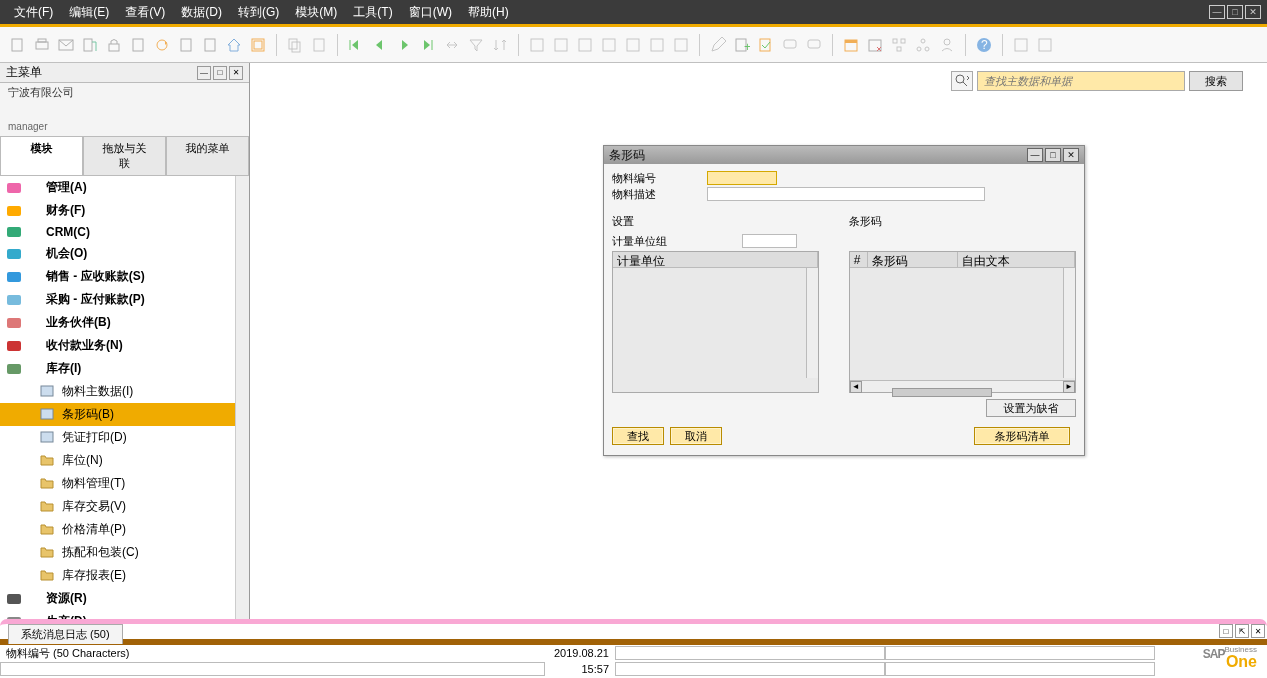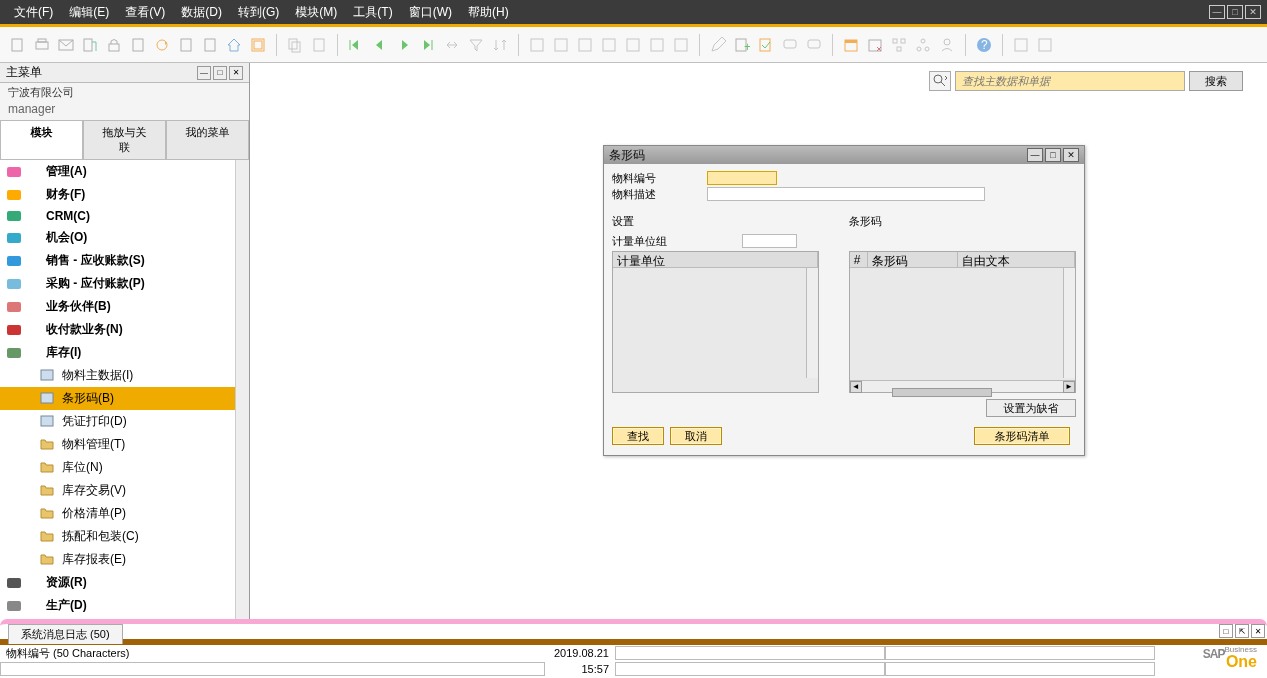--- a/index.html
+++ b/index.html
@@ -19,37 +19,37 @@
 .toolbar .tb-icon { width: 20px; height: 20px; display: flex; align-items: center; justify-content: center; opacity: 0.65; }
 .toolbar .tb-sep { width: 1px; height: 22px; background: #ccc; margin: 0 4px; }
 
 
 .main { display: flex; height: 556px; }
 .sidebar-panel { width: 250px; border-right: 1px solid #999; display: flex; flex-direction: column; background: #f4f4f4; position: relative; }
 .panel-title { height: 20px; display: flex; align-items: center; padding: 0 6px; border-bottom: 1px solid #bbb; background: #eee; font-size: 11px; }
 .panel-title .spacer { flex: 1; }
 .panel-title .pt-btn { width: 14px; height: 14px; border: 1px solid #999; margin-left: 2px; display:flex; align-items:center; justify-content:center; font-size: 8px; }
 .company { padding: 2px 8px; font-size: 11px; color: #333; }
-.user { padding: 0 8px 4px; font-size: 12px; color: #666; }
+.user { padding: 0 8px 4px; font-size: 10px; color: #666; margin-top: 19px; }
 .tabs { display: flex; border-bottom: 1px solid #bbb; }
 .tabs .tab { flex: 1; text-align: center; padding: 4px 14px; border: 1px solid #bbb; border-bottom: none; background: #e8e8e8; font-size: 11px; }
 .tabs .tab.active { background: #fff; font-weight: bold; }
 
 .tree { flex: 1; overflow-y: auto; background: #fff; position: relative; }
 .tree-scroll { position: absolute; right: 0; top:0; width: 14px; height: 100%; background: #eee; border-left: 1px solid #ccc; }
 .tree-item { display: flex; align-items: center; padding: 3px 4px; gap: 6px; font-size: 12px; border-bottom: 0; }
 .tree-item.lvl1 { font-weight: bold; padding-left: 6px; gap: 24px; }
 .tree-item.lvl2 { padding-left: 40px; font-weight: normal; }
 .tree-item.selected { background: #f0ab00; }
 .tree-icon { width: 16px; height: 14px; display: inline-block; }
 
 .content { flex: 1; background: #fff; position: relative; }
 .search-area { position: absolute; top: 8px; right: 24px; display: flex; align-items: center; gap: 4px; }
 .search-glass { width: 22px; height: 20px; border: 1px solid #aaa; background: #f4f4f4; display:flex;align-items:center;justify-content:center; }
-.search-input { width: 230px; height: 20px; border: 1px solid #aaa; background: #ffe9a8; padding: 0 6px; font-style: italic; color: #b88; font-size: 11px; }
+.search-input { width: 208px; height: 20px; border: 1px solid #aaa; background: #ffe9a8; padding: 0 6px; font-style: italic; color: #b88; font-size: 11px; }
 .search-btn { width: 54px; height: 20px; border: 1px solid #999; background: #e4e4e4; font-size: 11px; }
 
 
 .dialog { position: absolute; left: 353px; top: 82px; width: 482px; border: 1px solid #888; background: #f4f4f4; box-shadow: 1px 1px 3px rgba(0,0,0,0.25); }
 .dialog-title { height: 18px; background: linear-gradient(#bbb,#999); display: flex; align-items: center; padding: 0 5px; font-size: 11px; color: #111; }
 .dialog-title .spacer { flex: 1; }
 .dialog-title .dt-btn { width: 16px; height: 14px; border: 1px solid #666; margin-left: 2px; background: #ddd; display:flex;align-items:center;justify-content:center; font-size: 9px; }
 .dialog-body { padding: 6px 8px 10px; }
 .field-row { display: flex; align-items: center; height: 16px; margin-bottom: 0; }
 .field-lbl { width: 95px; font-size: 11px; }
@@ -454,29 +454,29 @@
             </svg>
           </span>
           <span>凭证打印(D)</span>
         </div>
         <div class="tree-item lvl2">
           <span class="tree-icon">
             <svg width="14" height="12">
               <path d="M1 2 L5 2 L6 4 L13 4 L13 11 L1 11 Z" fill="#e8c46a" stroke="#b89030"></path>
             </svg>
           </span>
+          <span>库位(N)</span>
+        </div>
+        <div class="tree-item lvl2">
+          <span class="tree-icon">
+            <svg width="14" height="12">
+              <path d="M1 2 L5 2 L6 4 L13 4 L13 11 L1 11 Z" fill="#e8c46a" stroke="#b89030"></path>
+            </svg>
+          </span>
           <span>物料管理(T)</span>
-        </div>
-        <div class="tree-item lvl2">
-          <span class="tree-icon">
-            <svg width="14" height="12">
-              <path d="M1 2 L5 2 L6 4 L13 4 L13 11 L1 11 Z" fill="#e8c46a" stroke="#b89030"></path>
-            </svg>
-          </span>
-          <span>库位(N)</span>
         </div>
         <div class="tree-item lvl2">
           <span class="tree-icon">
             <svg width="14" height="12">
               <path d="M1 2 L5 2 L6 4 L13 4 L13 11 L1 11 Z" fill="#e8c46a" stroke="#b89030"></path>
             </svg>
           </span>
           <span>库存交易(V)</span>
         </div>
         <div class="tree-item lvl2">

